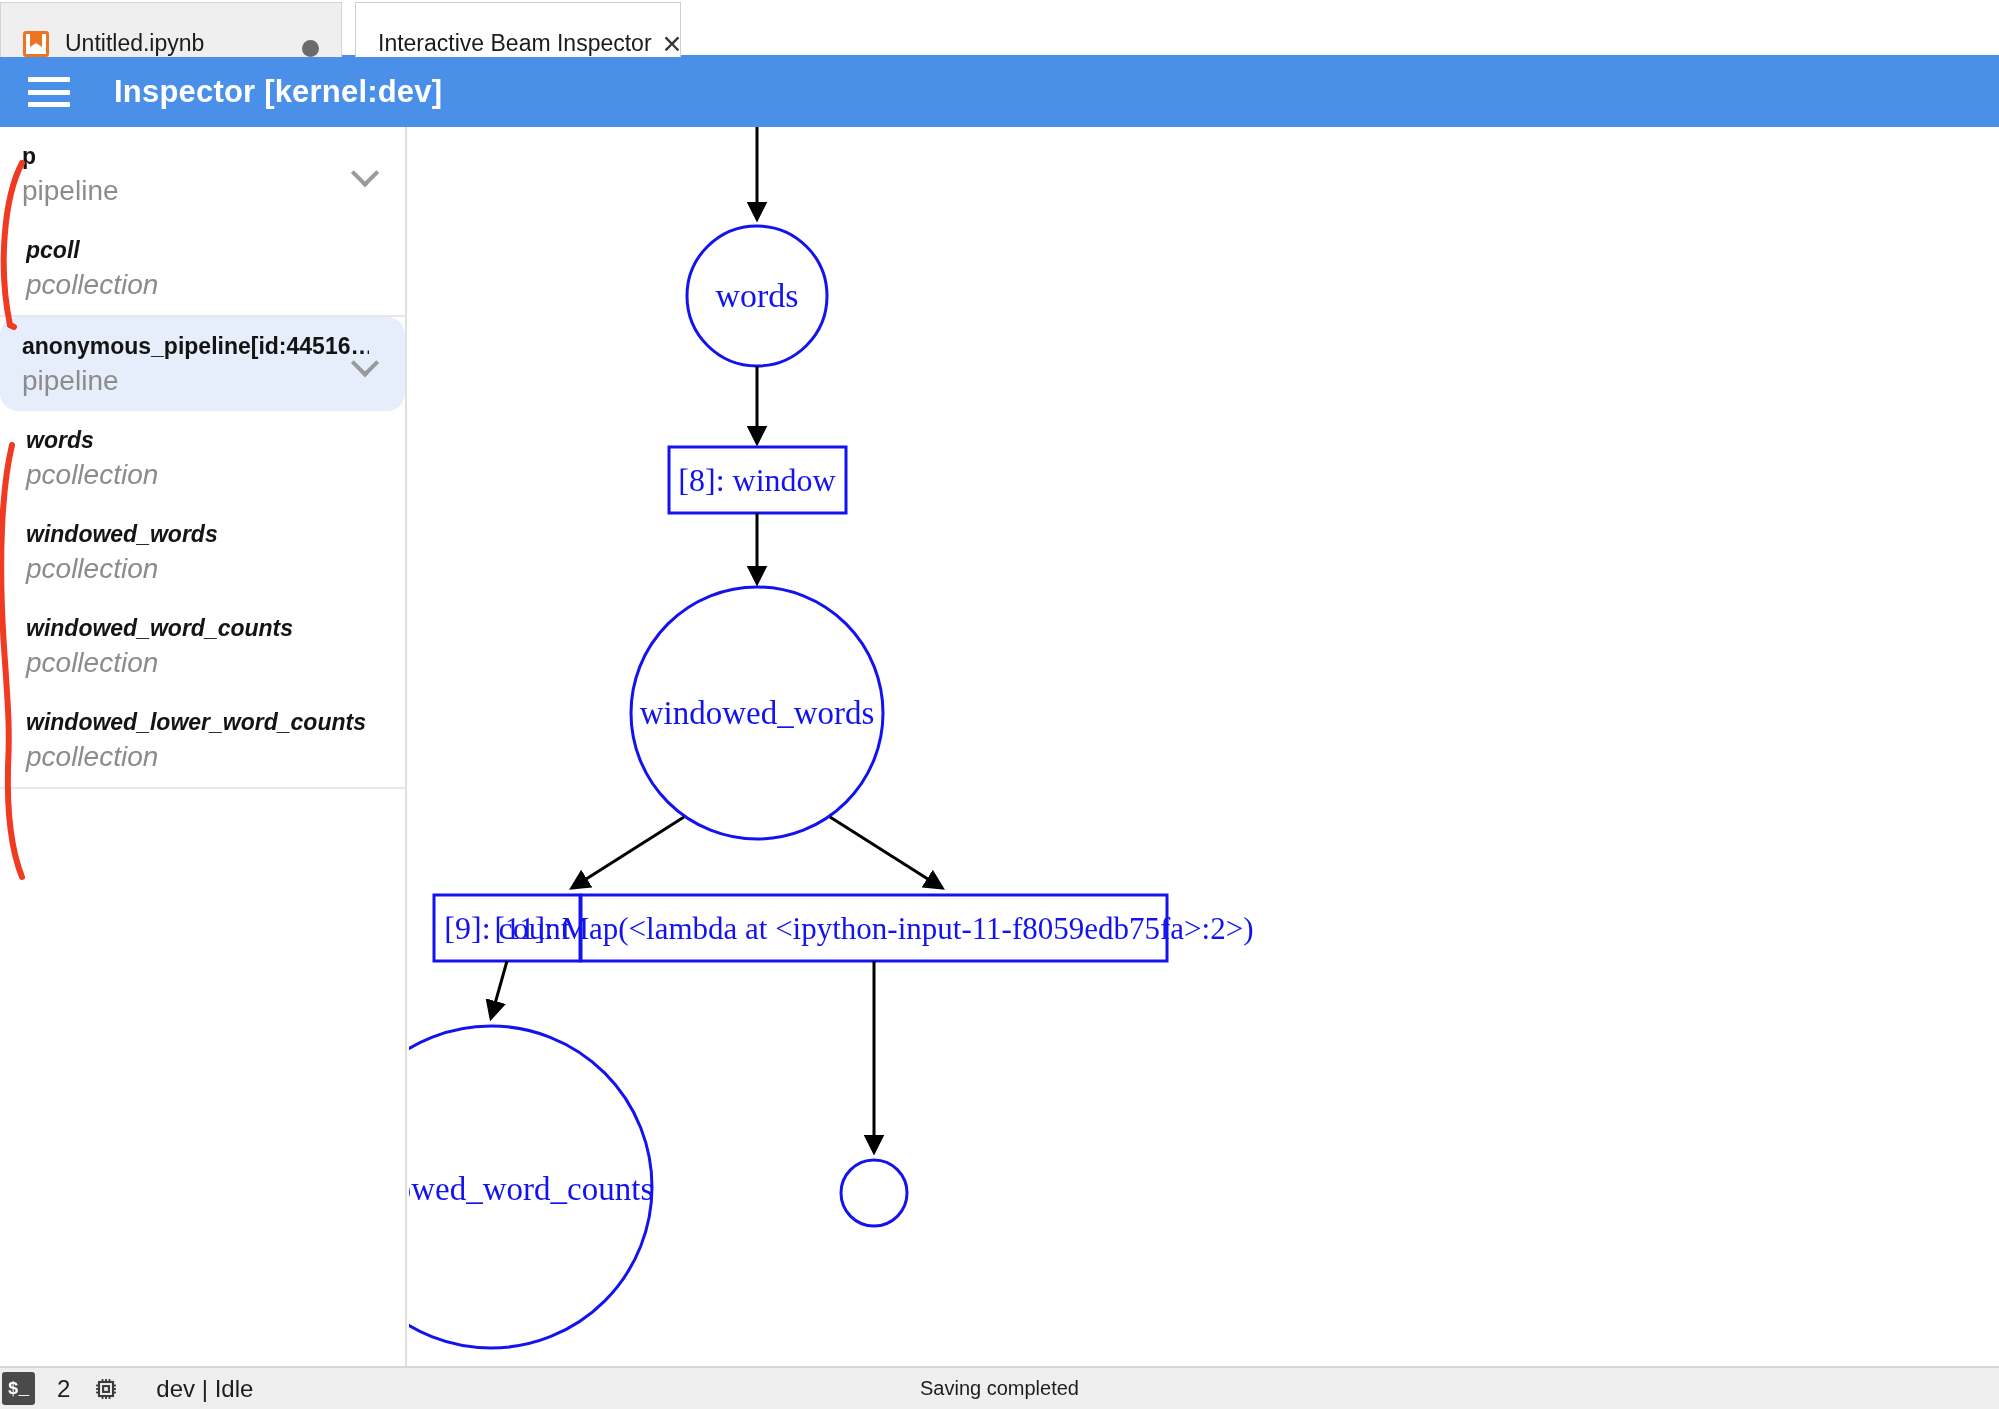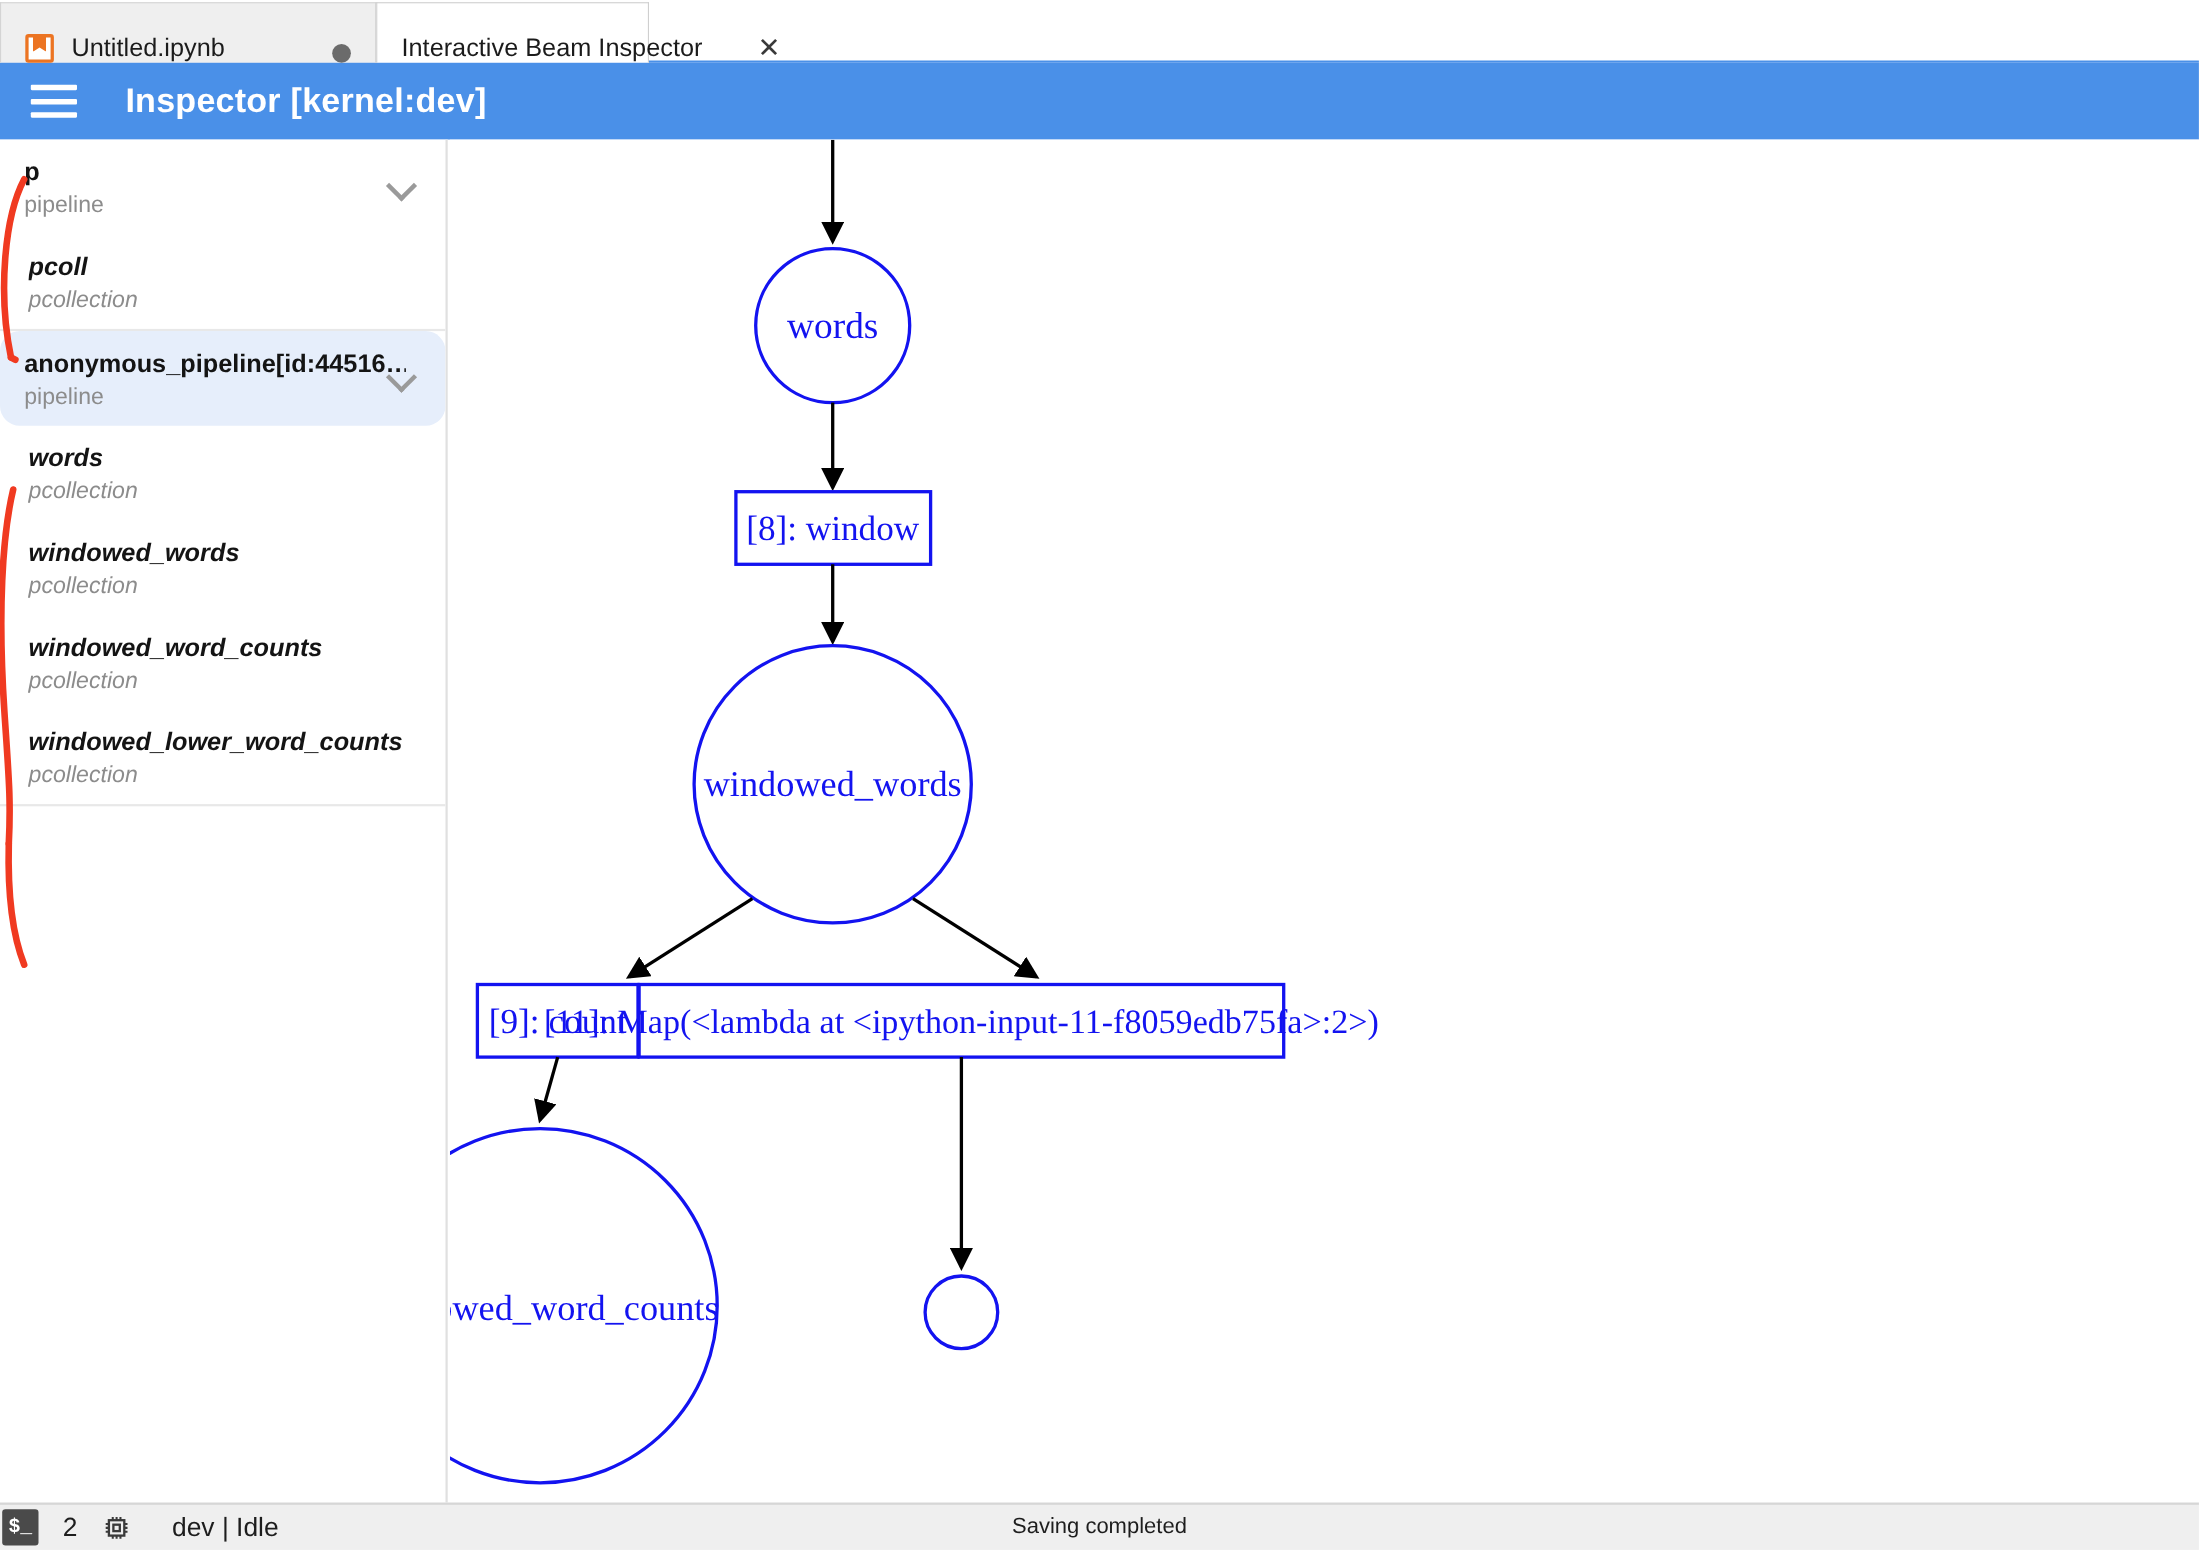--- a/index.html
+++ b/index.html
@@ -47,21 +47,21 @@
     font-size: 23px;
     color: #1b1b1b;
     background: #efefef;
     z-index: 2;
   }
   .tab.active {
     background: #ffffff;
     border-color: #cfcfcf;
   }
   .tab-notebook { width: 342px; }
-  .tab-inspector { width: 248px; margin-left: 0; gap: 40px; }
+  .tab-inspector { width: 326px; margin-left: 13px; }
 
   .nb-icon {
     width: 26px; height: 26px;
     border: 3px solid #ec7422;
     border-radius: 3px;
     margin-right: 16px;
     position: relative;
     flex: none;
     background: #ffffff;
   }
@@ -156,21 +156,21 @@
   .insp-item.indented { padding-left: 26px; font-style: italic; }
 
   .insp-name {
     font-size: 23px;
     font-weight: bold;
     color: #141414;
     white-space: nowrap;
     overflow: hidden;
   }
   .insp-type {
-    font-size: 21px;
+    font-size: 28px;
     color: #8c8c8c;
     margin-top: 5px;
   }
 
   .chevron {
     position: absolute;
     right: 28px;
     top: 50%;
     margin-top: -14px;
     width: 24px; height: 24px;

